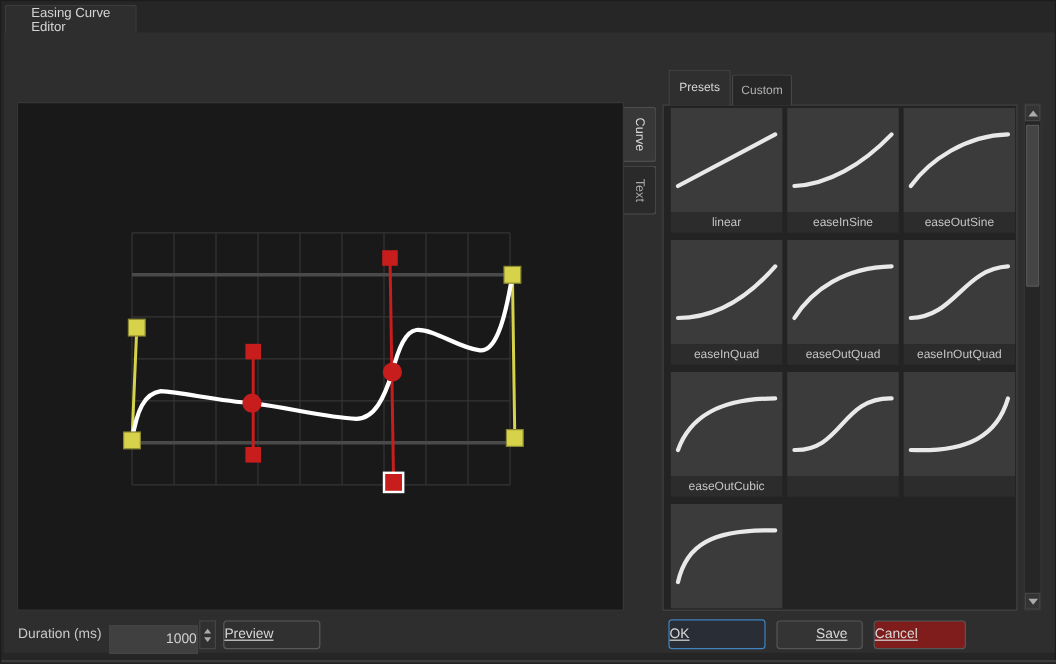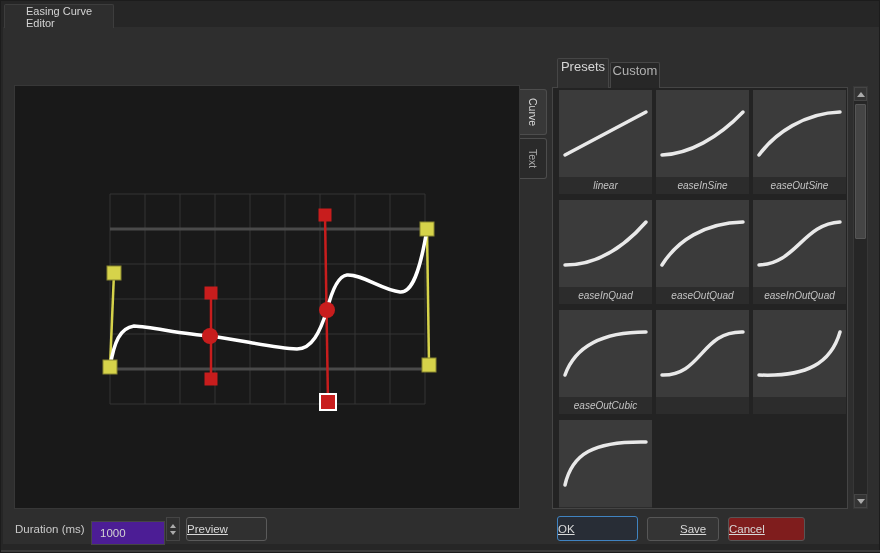--- a/index.html
+++ b/index.html
@@ -23,48 +23,48 @@
 
   
   .vtab { left:519px; width:27px; border:1px solid #4d4d4d; border-left:none;
     border-radius:0 3px 3px 0; writing-mode:vertical-rl; text-orientation:mixed;
     display:flex; align-items:center; justify-content:center; font-size:10.5px; }
   .vtab.sel { top:88px; height:46px; background:#383838; color:#d8d8d8; }
   .vtab.unsel { top:137px; height:41px; background:#2a2a2a; color:#a8a8a8; }
 
   
   .ptab { border:1px solid #464646; border-bottom:none; border-radius:2px 2px 0 0;
-    display:flex; align-items:flex-start; justify-content:center; font-size:13px; z-index:2; }
+    display:flex; align-items:center; justify-content:center; font-size:10px; z-index:2; }
   .ptab.sel { left:556px; top:57px; width:52px; height:30px; background:#2f2f2f; color:#d6d6d6; }
   .ptab.unsel { left:609px; top:61px; width:50px; height:26px; background:#272727; color:#b0b0b0; }
 
   
   .presets-box { left:551px; top:86px; width:296px; height:422px; background:#232323;
     border:1px solid #454545; overflow:hidden; }
   .presets-grid { display:grid; grid-template-columns:repeat(3,93px); column-gap:4px; row-gap:6px;
     padding:2px 0 0 6px; }
-  .tile { width:93px; cursor:pointer;font-style:italic; }
+  .tile { width:93px; cursor:pointer; }
   .tile svg { display:block; background:#3b3b3b; }
   .tile .lbl { height:17px; line-height:17px; background:#2c2c2c; font-size:10px;
     color:#c4c4c4; text-align:center; white-space:nowrap; overflow:hidden; }
 
   
   .sbar { left:852px; top:85px; width:15px; height:423px; background:#262626; border:1px solid #373737; }
   .sbtn { position:absolute; left:0; width:13px; height:14px; background:#343434; border:1px solid #454545;
     display:flex; align-items:center; justify-content:center; }
   .sbtn.up { top:0; }
   .sbtn.down { bottom:0; }
   .tri-up { width:0; height:0; border-left:4px solid transparent; border-right:4px solid transparent; border-bottom:5px solid #ababab; }
   .tri-down { width:0; height:0; border-left:4px solid transparent; border-right:4px solid transparent; border-top:5px solid #ababab; }
   .sthumb { position:absolute; left:1px; top:17px; width:11px; height:135px; background:#454545; border:1px solid #565656; border-radius:1px; }
 
   
   .dur-label { left:14px; top:516px; height:24px; line-height:24px; font-size:11.5px; color:#c9c9c9; }
-  .spin-field { left:90px; top:520px; width:74px; height:24px; background:#4c1d95; border:1px solid #454545;
-    color:#d2d2d2; font-size:11.5px; font-family:"Liberation Sans",sans-serif; padding-left:8px; }
+  .spin-field { left:90px; top:520px; width:74px; height:24px; background:#404040; border:1px solid #454545;
+    color:#d2d2d2; font-size:11.5px; font-family:"Liberation Sans",sans-serif; padding-left:8px;text-align:right; }
   .spin-arrows { left:165px; top:516px; width:14px; height:24px; background:#303030; border:1px solid #454545;
     display:flex; flex-direction:column; align-items:center; justify-content:center; gap:3px; cursor:pointer; }
   .spin-arrows .tri-up, .spin-arrows .tri-down { border-left-width:3px; border-right-width:3px; }
   .spin-arrows .tri-up { border-bottom-width:4px; }
   .spin-arrows .tri-down { border-top-width:4px; }
 
   .btn { height:24px; border-radius:3px; font-size:11.5px; color:#d8d8d8;
     display:flex; align-items:center; cursor:pointer;text-decoration:underline; }
   .preview-btn { left:185px; top:516px; width:81px; background:#303030; border:1px solid #5a5a5a; }
   .ok-btn { left:556px; top:515px; width:81px; height:25px; background:#282d36; border:1px solid #4083c0; }

